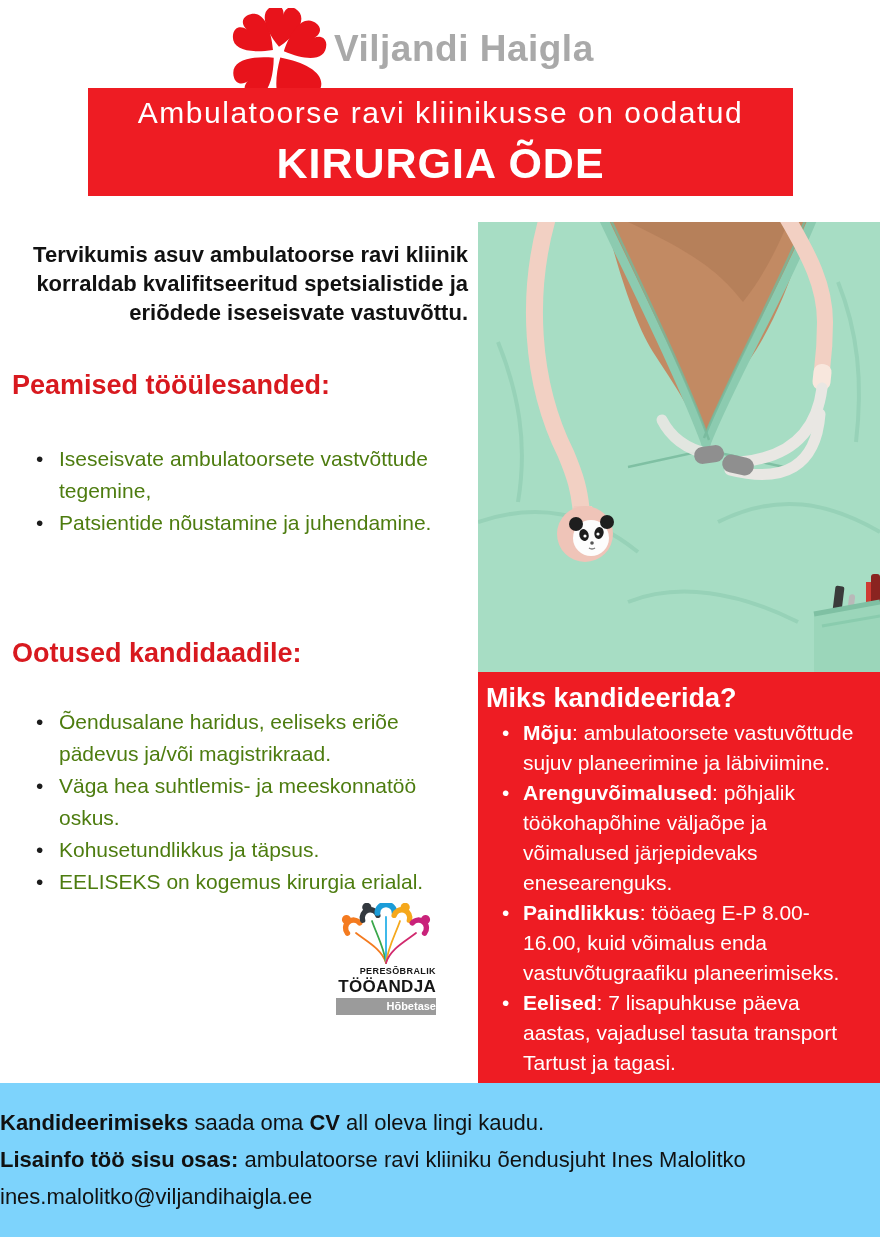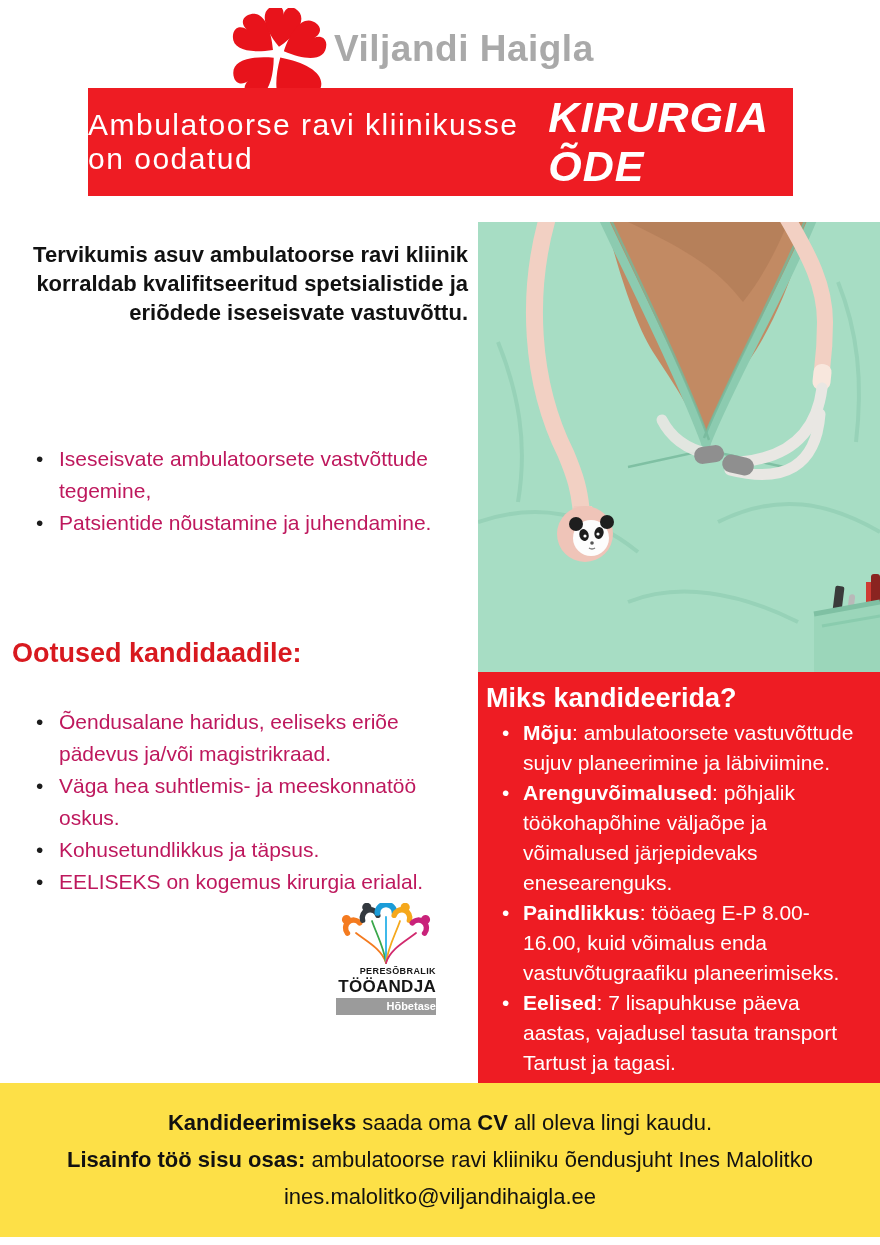--- a/index.html
+++ b/index.html
@@ -11,41 +11,41 @@
   }
   
   .logo-flower{position:absolute;left:228px;top:8px;width:100px;height:86px;}
   .brand-name{
     position:absolute;left:334px;top:28px;
     font-size:37px;font-weight:bold;color:#a9a9a9;letter-spacing:.5px;
   }
   
   .banner{
     position:absolute;left:88px;top:88px;width:705px;height:108px;
-    background:#ee1c23;color:#ffffff;display:flex;flex-direction:row;
+    background:#ee1c23;color:#ffffff;display:flex;flex-direction:column;
     align-items:center;justify-content:center;gap:9px;
   }
   .banner-subtitle{font-size:30px;font-weight:400;letter-spacing:1.5px;}
-  .banner-title{font-size:43px;font-weight:bold;letter-spacing:1px;font-style:italic;}
+  .banner-title{font-size:43px;font-weight:bold;letter-spacing:1px;}
   
   .intro{
     position:absolute;left:12px;top:240px;width:456px;
     font-size:22px;font-weight:bold;text-align:right;line-height:29px;color:#111;
   }
   .sec-heading{
     position:absolute;left:12px;
     font-size:27px;font-weight:bold;color:#d8191f;
   }
   .sec-heading.tasks{top:370px;}
   .sec-heading.expect{top:638px;}
   .blist{position:absolute;left:36px;margin:0;padding:0;list-style:none;width:438px;}
   .blist.tasks{top:443px;}
   .blist.expect{top:706px;}
   .blist li{
-    position:relative;padding-left:23px;font-size:21px;line-height:32px;color:#be185d;
+    position:relative;padding-left:23px;font-size:21px;line-height:32px;color:#4d7c0f;
   }
   .blist li::before{
     content:"\2022";position:absolute;left:0;top:0;font-size:21px;color:#1c1c1c;
   }
   .note{
     position:absolute;left:50px;top:950px;width:278px;
     font-size:24px;font-weight:bold;color:#d8191f;line-height:33px;
   }
   
   .badge{position:absolute;left:336px;top:903px;width:100px;text-align:right;}
@@ -71,21 +71,21 @@
   .panel li{
     position:relative;padding-left:21px;font-size:21px;line-height:30px;color:#ffffff;
   }
   .panel li::before{
     content:"\2022";position:absolute;left:0;top:0;font-size:21px;color:#ffffff;
   }
   .panel .lead{font-weight:bold;}
   
   .footer{
     position:absolute;left:0;top:1083px;width:880px;height:154px;
-    background:#fde047;text-align:center;
+    background:#7dd3fc;text-align:left;
   }
   .footer-line{font-size:22px;line-height:37px;color:#111;}
   .footer-line.first{margin-top:21px;}
   .footer b{font-weight:bold;}
   .bottom-strip{position:absolute;left:0;top:1237px;width:880px;height:8px;background:#ffffff;}
 </style>
 </head>
 <body>
 
 <div class="poster">
@@ -113,20 +113,21 @@
   </svg>
   <div class="brand-name">Viljandi Haigla</div>
 
   <div class="banner">
     <div class="banner-subtitle">Ambulatoorse ravi kliinikusse on oodatud</div>
     <div class="banner-title">KIRURGIA ÕDE</div>
   </div>
 
   <div class="intro">Tervikumis asuv ambulatoorse ravi kliinik korraldab kvalifitseeritud spetsialistide ja eriõdede iseseisvate vastuvõttu.</div>
 
+  <div class="sec-heading tasks">Peamised tööülesanded:</div>
   <ul class="blist tasks">
     <li>Iseseisvate ambulatoorsete vastvõttude tegemine,</li>
     <li>Patsientide nõustamine ja juhendamine.</li>
   </ul>
 
   <div class="sec-heading expect">Ootused kandidaadile:</div>
   <ul class="blist expect">
     <li>Õendusalane haridus, eeliseks eriõe pädevus ja/või magistrikraad.</li>
     <li>Väga hea suhtlemis- ja meeskonnatöö oskus.</li>
     <li>Kohusetundlikkus ja täpsus.</li>

